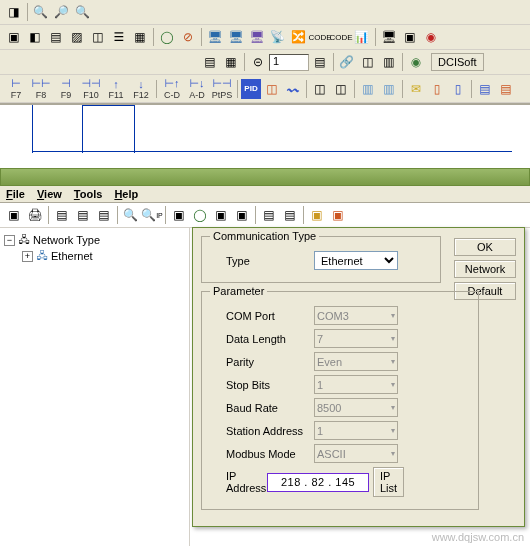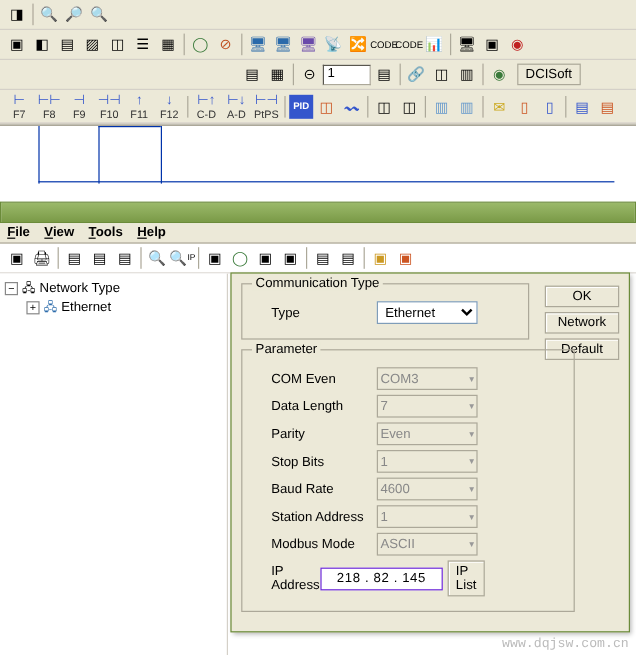--- a/index.html
+++ b/index.html
@@ -48,21 +48,21 @@
   .form-select { width: 84px; background: #fff; border: 1px solid #7f9db9; }
   .disabled { background: #ece9d8; color: #888; border: 1px solid #aca899; width: 84px; height: 19px; padding: 1px 2px; display: flex; align-items: center; justify-content: space-between; }
   .disabled .arrow { font-size: 8px; color: #999; }
   .ip-input { width: 102px; background: #fff; border: 1px solid #6d28d9; height: 19px; text-align: right; padding: 1px 13px; letter-spacing: 0.5px; }
   
   .btn { border: 1px solid #aca899; background: #ece9d8; padding: 2px 0; width: 62px; text-align: center; cursor: pointer; margin-bottom: 4px; font-size: 11px; box-shadow: inset 1px 1px 0 #fff; }
   .btn-col { position: absolute; right: 8px; top: 10px; display: flex; flex-direction: column; }
   .btn-small { border: 1px solid #aca899; background: #ece9d8; padding: 2px 6px; cursor: pointer; font-size: 11px; box-shadow: inset 1px 1px 0 #fff; margin-left: 4px; }
   .param-body { width: 210px; }
   
-  .watermark { position: absolute; right: 6px; bottom: 3px; color: #bbb; font-size: 11px; font-family: Liberation Mono, monospace; }
+  .watermark { position: absolute; right: 6px; bottom: 3px; color: #bbb; font-size: 11px; font-family: Liberation Sans, sans-serif; }
 </style>
 </head>
 <body>
 
 <div class="top-app">
   <div class="toolbar-row">
     <div class="tb-btn">◨</div>
     <div class="tb-sep"></div>
     <div class="tb-btn">🔍</div>
     <div class="tb-btn">🔎</div>
@@ -241,21 +241,21 @@
         <select class="form-select">
           <option>Ethernet</option>
         </select>
       </div>
     </div>
 
     <div class="groupbox" style="width:278px">
       <div class="groupbox-title">Parameter</div>
       <div class="param-body">
         <div class="form-row">
-            <div class="form-label">COM Even</div>
+            <div class="form-label">COM Port</div>
             <div class="disabled">
               <span>COM3</span>
               <span class="arrow">▾</span>
             </div>
           </div>
         <div class="form-row">
             <div class="form-label">Data Length</div>
             <div class="disabled">
               <span>7</span>
               <span class="arrow">▾</span>
@@ -271,21 +271,21 @@
         <div class="form-row">
             <div class="form-label">Stop Bits</div>
             <div class="disabled">
               <span>1</span>
               <span class="arrow">▾</span>
             </div>
           </div>
         <div class="form-row">
             <div class="form-label">Baud Rate</div>
             <div class="disabled">
-              <span>4600</span>
+              <span>8500</span>
               <span class="arrow">▾</span>
             </div>
           </div>
         <div class="form-row">
             <div class="form-label">Station Address</div>
             <div class="disabled">
               <span>1</span>
               <span class="arrow">▾</span>
             </div>
           </div>

